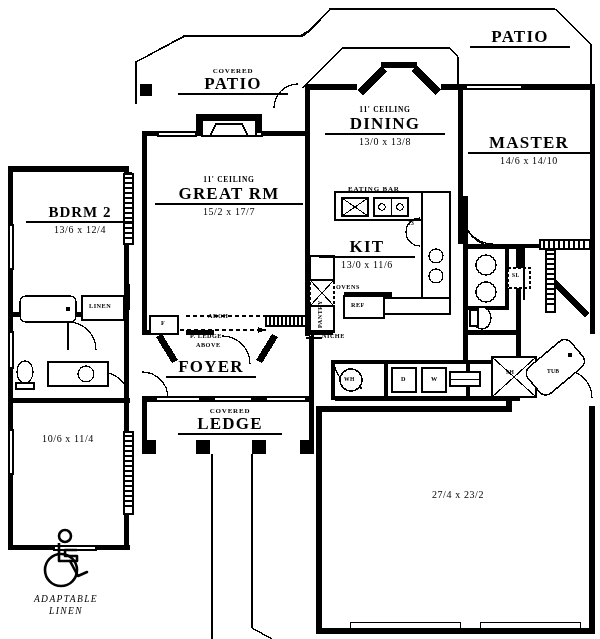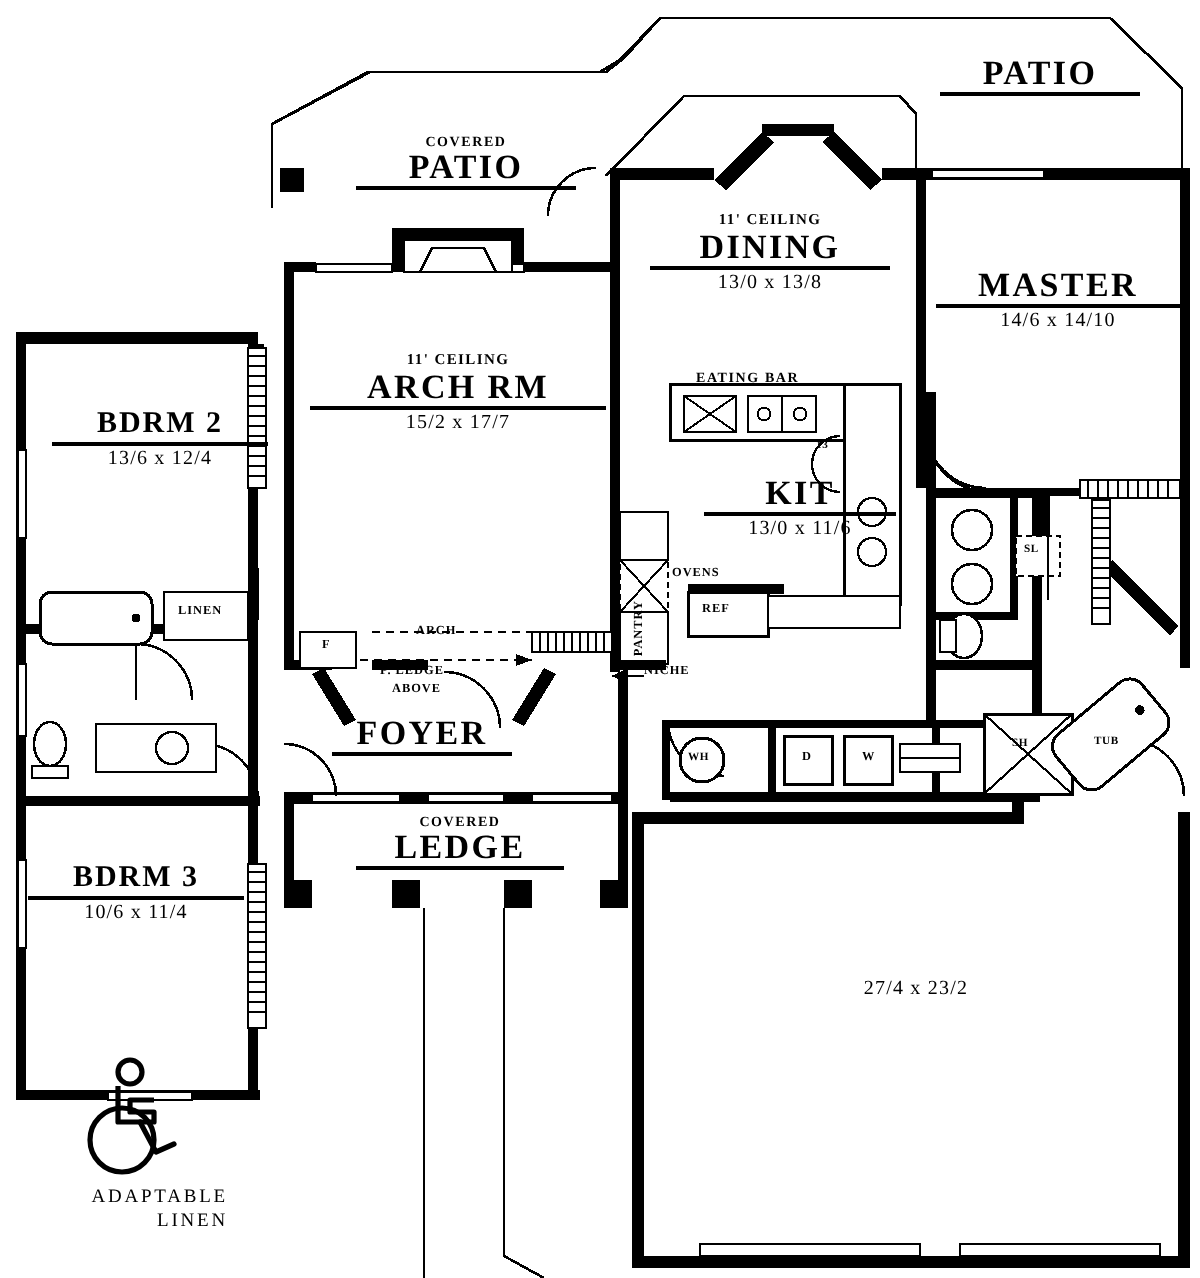--- a/index.html
+++ b/index.html
@@ -387,36 +387,35 @@
   <div class="rm-dim">13/0  x  13/8</div>
 </div>
 
 <div class="lbl" style="left:468px; top:134px; width:122px;">
   <div class="rm-name">MASTER</div>
   <div class="rm-dim">14/6  x  14/10</div>
 </div>
 
 <div class="lbl" style="left:155px; top:176px; width:148px;">
   <div class="rm-ceil">11' CEILING</div>
-  <div class="rm-name">ARCH  RM</div>
+  <div class="rm-name">GREAT  RM</div>
   <div class="rm-dim">15/2  x  17/7</div>
 </div>
 
 <div class="lbl" style="left:14px; top:205px; width:108px;padding-left:12px;">
   <div class="rm-name sm">BDRM  2</div>
   <div class="rm-dim">13/6  x  12/4</div>
 </div>
 
-<div class="lbl" style="left:352px; top:238px; width:96px;">
+<div class="lbl" style="left:319px; top:238px; width:96px;">
   <div class="rm-name">KIT</div>
   <div class="rm-dim">13/0  x  11/6</div>
 </div>
 
 <div class="lbl" style="left:14px; top:432px; width:108px;">
-  <div class="rm-name sm">BDRM  3</div>
   <div class="rm-dim">10/6  x  11/4</div>
 </div>
 
 <div class="lbl" style="left:166px; top:358px; width:90px;">
   <div class="rm-name">FOYER</div>
 </div>
 
 <div class="lbl" style="left:178px; top:408px; width:104px;">
   <div class="tiny">COVERED</div>
   <div class="rm-name">LEDGE</div>
@@ -447,21 +446,21 @@
 
 <div class="lbl tiny2" style="left:89px; top:303px;">LINEN</div>
 
 <div class="lbl micro" style="left:344px; top:377px;">WH</div>
 <div class="lbl tiny2" style="left:401px; top:376px;">D</div>
 <div class="lbl tiny2" style="left:431px; top:376px;">W</div>
 <div class="lbl micro" style="left:506px; top:370px;">SH</div>
 <div class="lbl micro" style="left:547px; top:369px;">TUB</div>
 <div class="lbl micro" style="left:512px; top:273px;">SL</div>
 
-<div style="position:absolute;left:18px;top:528px;width:96px;text-align:right;">
+<div style="position:absolute;left:18px;top:528px;width:96px;text-align:center;font-style:italic;">
   <svg width="58" height="62" viewBox="0 0 58 62" style="display:block;margin:0 auto;">
     <circle cx="28" cy="8" r="6" fill="none" stroke="#000" stroke-width="2.6"></circle>
     <path d="M22,15 L22,33 L40,33 L40,28 L28,28 L28,22 L40,22" fill="none" stroke="#000" stroke-width="2.6" stroke-linejoin="round"></path>
     <path d="M33,33 L41,48 L50,44" fill="none" stroke="#000" stroke-width="2.6" stroke-linecap="round" stroke-linejoin="round"></path>
     <circle cx="24" cy="42" r="16" fill="none" stroke="#000" stroke-width="2.6"></circle>
   </svg>
   <div class="adapt" style="margin-top:3px;">ADAPTABLE</div>
   <div class="adapt">LINEN</div>
 </div>
 

